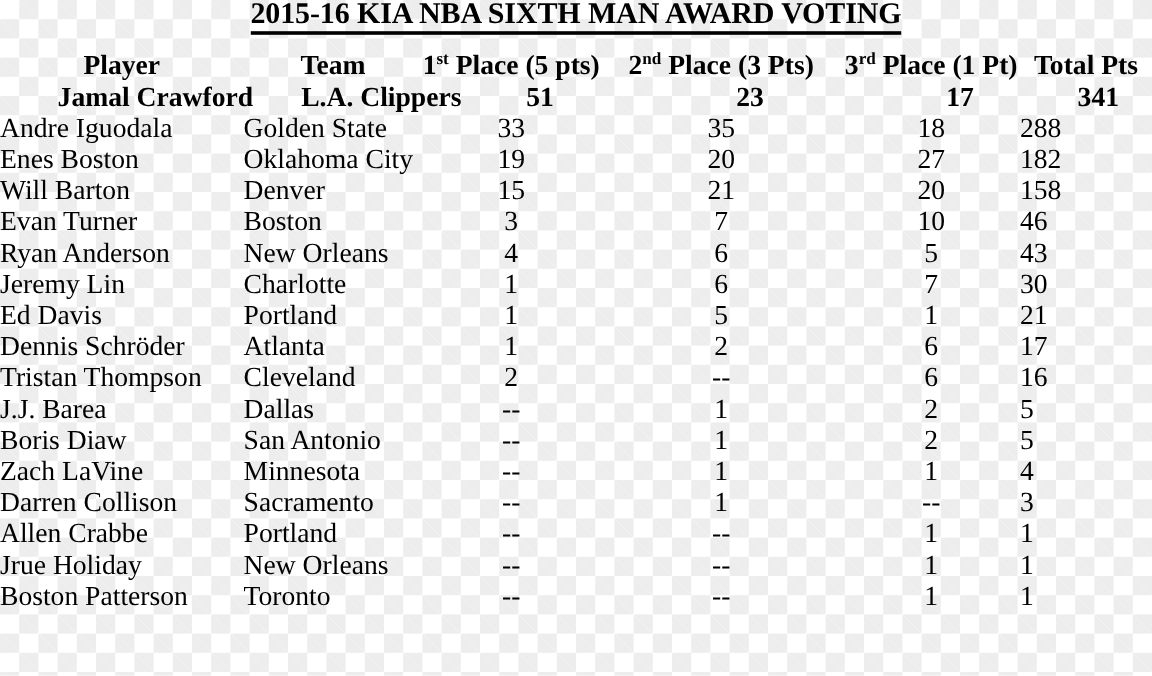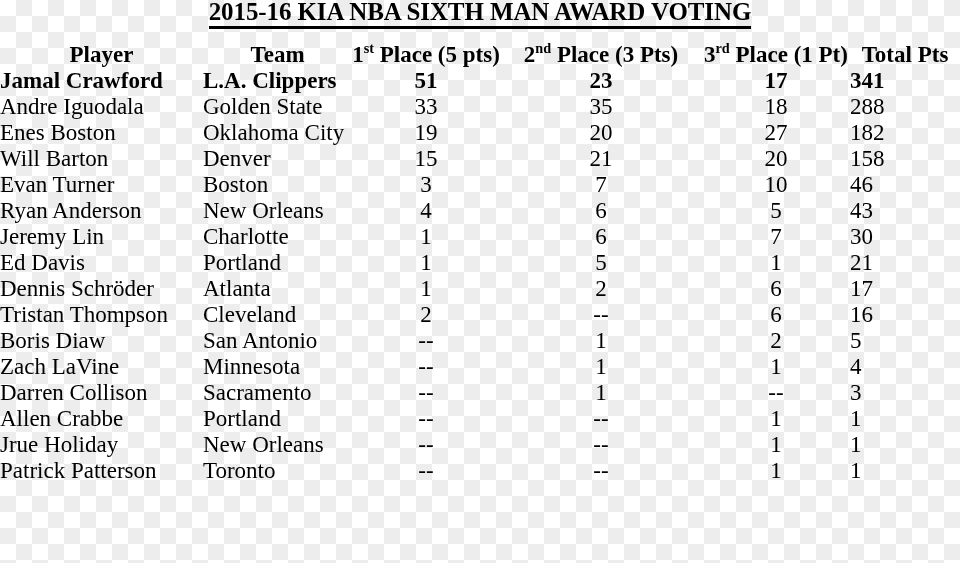--- a/index.html
+++ b/index.html
@@ -92,20 +92,21 @@
   }
   tr.header-row th.col-player,
   tr.header-row th.col-team {
     text-align: center;
     margin-left: 36px;
   }
 
   
   tr.leader td {
     font-weight: bold;
+    padding-left: 48px;
   }
 
   sup {
     font-size: 0.62em;
     vertical-align: super;
     line-height: 0;
   }
 </style>
 </head>
 <body>
@@ -210,20 +211,28 @@
         </tr>
         <tr>
           <td class="col-player">Tristan Thompson</td>
           <td class="col-team">Cleveland</td>
           <td class="col-num">2</td>
           <td class="col-num">--</td>
           <td class="col-num">6</td>
           <td class="col-total">16</td>
         </tr>
         <tr>
+          <td class="col-player">J.J. Barea</td>
+          <td class="col-team">Dallas</td>
+          <td class="col-num">--</td>
+          <td class="col-num">1</td>
+          <td class="col-num">2</td>
+          <td class="col-total">5</td>
+        </tr>
+        <tr>
           <td class="col-player">Boris Diaw</td>
           <td class="col-team">San Antonio</td>
           <td class="col-num">--</td>
           <td class="col-num">1</td>
           <td class="col-num">2</td>
           <td class="col-total">5</td>
         </tr>
         <tr>
           <td class="col-player">Zach LaVine</td>
           <td class="col-team">Minnesota</td>
@@ -250,21 +259,21 @@
         </tr>
         <tr>
           <td class="col-player">Jrue Holiday</td>
           <td class="col-team">New Orleans</td>
           <td class="col-num">--</td>
           <td class="col-num">--</td>
           <td class="col-num">1</td>
           <td class="col-total">1</td>
         </tr>
         <tr>
-          <td class="col-player">Patrick Patterson</td>
+          <td class="col-player">Boston Patterson</td>
           <td class="col-team">Toronto</td>
           <td class="col-num">--</td>
           <td class="col-num">--</td>
           <td class="col-num">1</td>
           <td class="col-total">1</td>
         </tr>
       </tbody>
   </table>
 
 </div>

